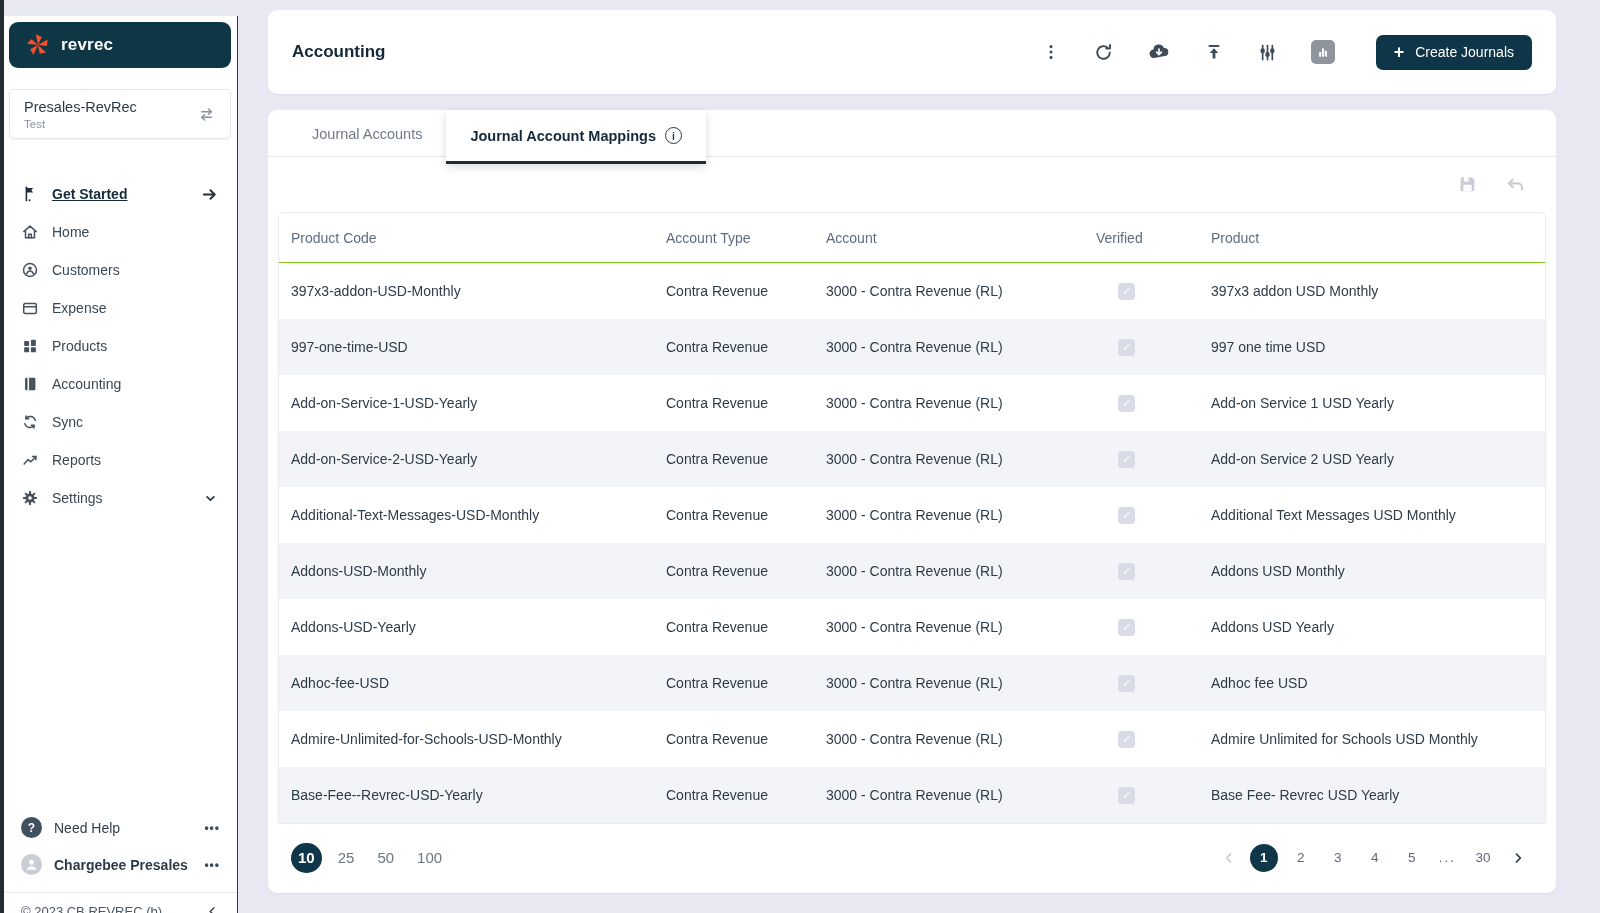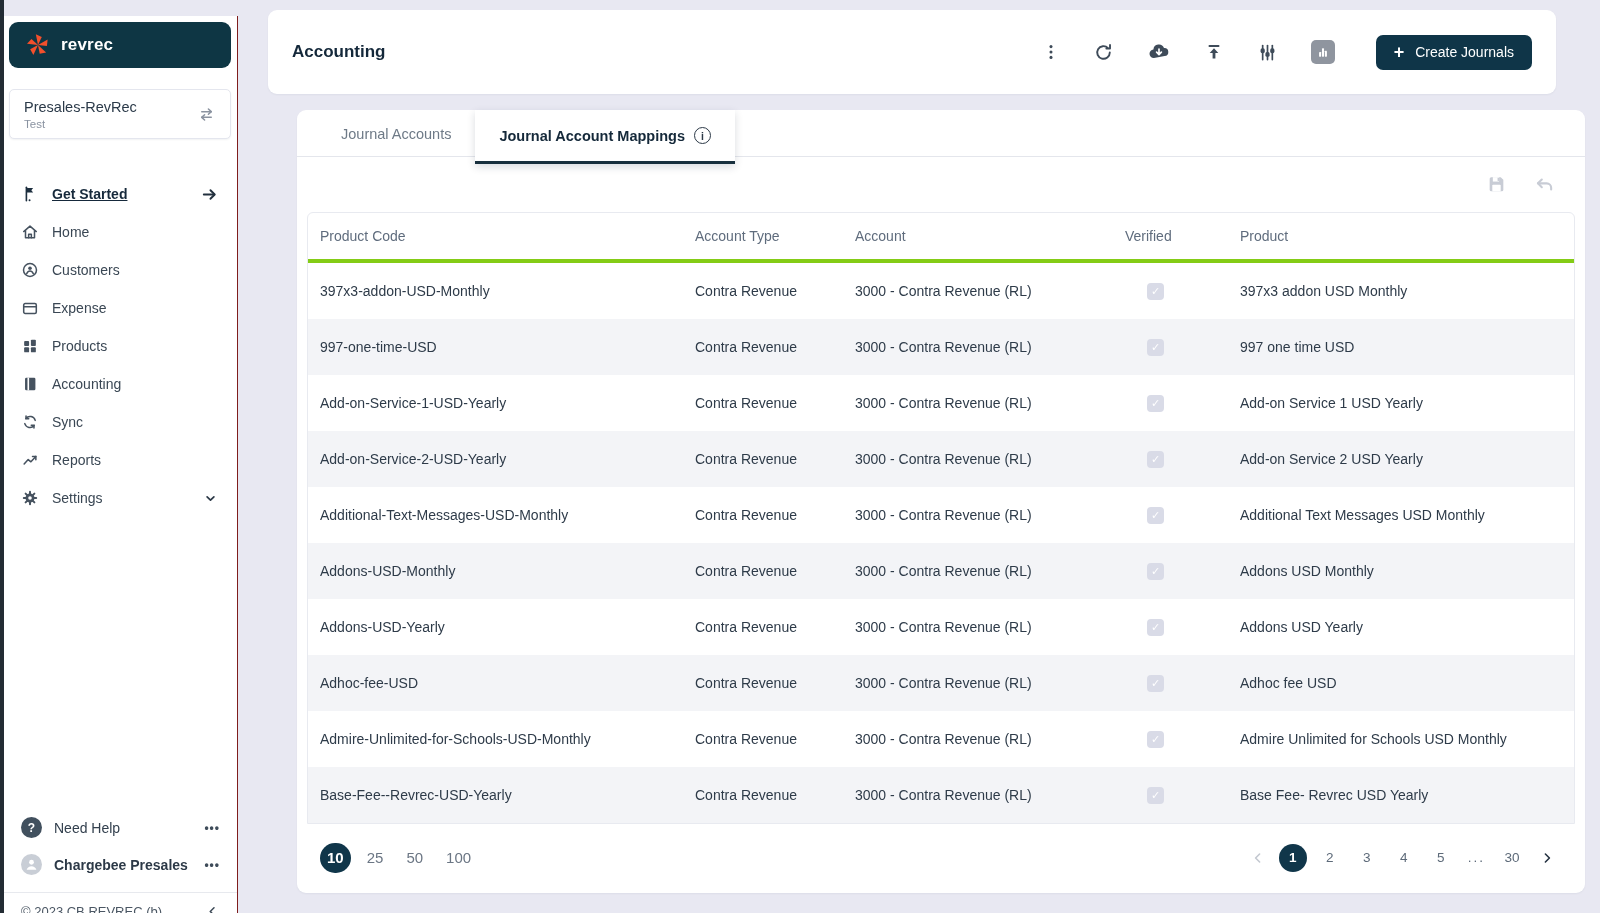--- a/index.html
+++ b/index.html
@@ -83,21 +83,21 @@
     background:#0f3548; color:#fff; border:none; border-radius:7px;
     font-size:14px; font-weight:500; font-family:"Liberation Sans", sans-serif;
     display:flex; align-items:center; gap:11px; cursor:pointer;
   }
   .create-btn .plus { font-size:18px; font-weight:700; line-height:1; margin-top:-1px; }
 
   
   .content {
     position:absolute; left:30px; top:110px; width:1288px; height:783px;
     background:#fff; border-radius:9px; box-shadow:0 1px 2px rgba(25,35,55,.05);
-    display:flex; flex-direction:column;margin-left:29px;
+    display:flex; flex-direction:column;
   }
   .tabbar {
     height:47px; flex:none; border-bottom:1px solid #e4e6ec;
     display:flex; align-items:flex-start; padding-left:20px;
     border-radius:9px 9px 0 0; position:relative;
   }
   .tab {
     height:47px; display:flex; align-items:center; gap:9px;
     padding:0 24px; font-size:14.5px; color:#6e7a87; cursor:pointer; background:transparent;
   }
@@ -117,21 +117,21 @@
     gap:26px; padding-right:30px;
   }
   .table-wrap {
     margin:0 10px; border:1px solid #e8eaf0; border-radius:6px 6px 0 0; flex:none;
   }
   .t-row {
     display:grid; grid-template-columns:375px 160px 270px 115px 1fr;
     align-items:center;
   }
   .t-row > div { padding-left:12px; font-size:14px; }
-  .t-head { height:50px; border-bottom:4px solid #84cc16; }
+  .t-head { height:50px; border-bottom:1px solid #84cc16; }
   .t-head > div { color:#5f6c7d; }
   .t-body .t-row { height:56px; color:#2e3b49; cursor:pointer; }
   .t-body .t-row:nth-child(even) { background:#f3f4f7; }
   .checkbox {
     width:17px; height:17px; border-radius:4px; background:#d9dbe7;
     margin-left:22px; display:flex; align-items:center; justify-content:center;
     color:#fff; font-size:11px; cursor:pointer;
   }
   .pagi {
     flex:1; display:flex; align-items:center; padding:0 26px 2px 23px;

